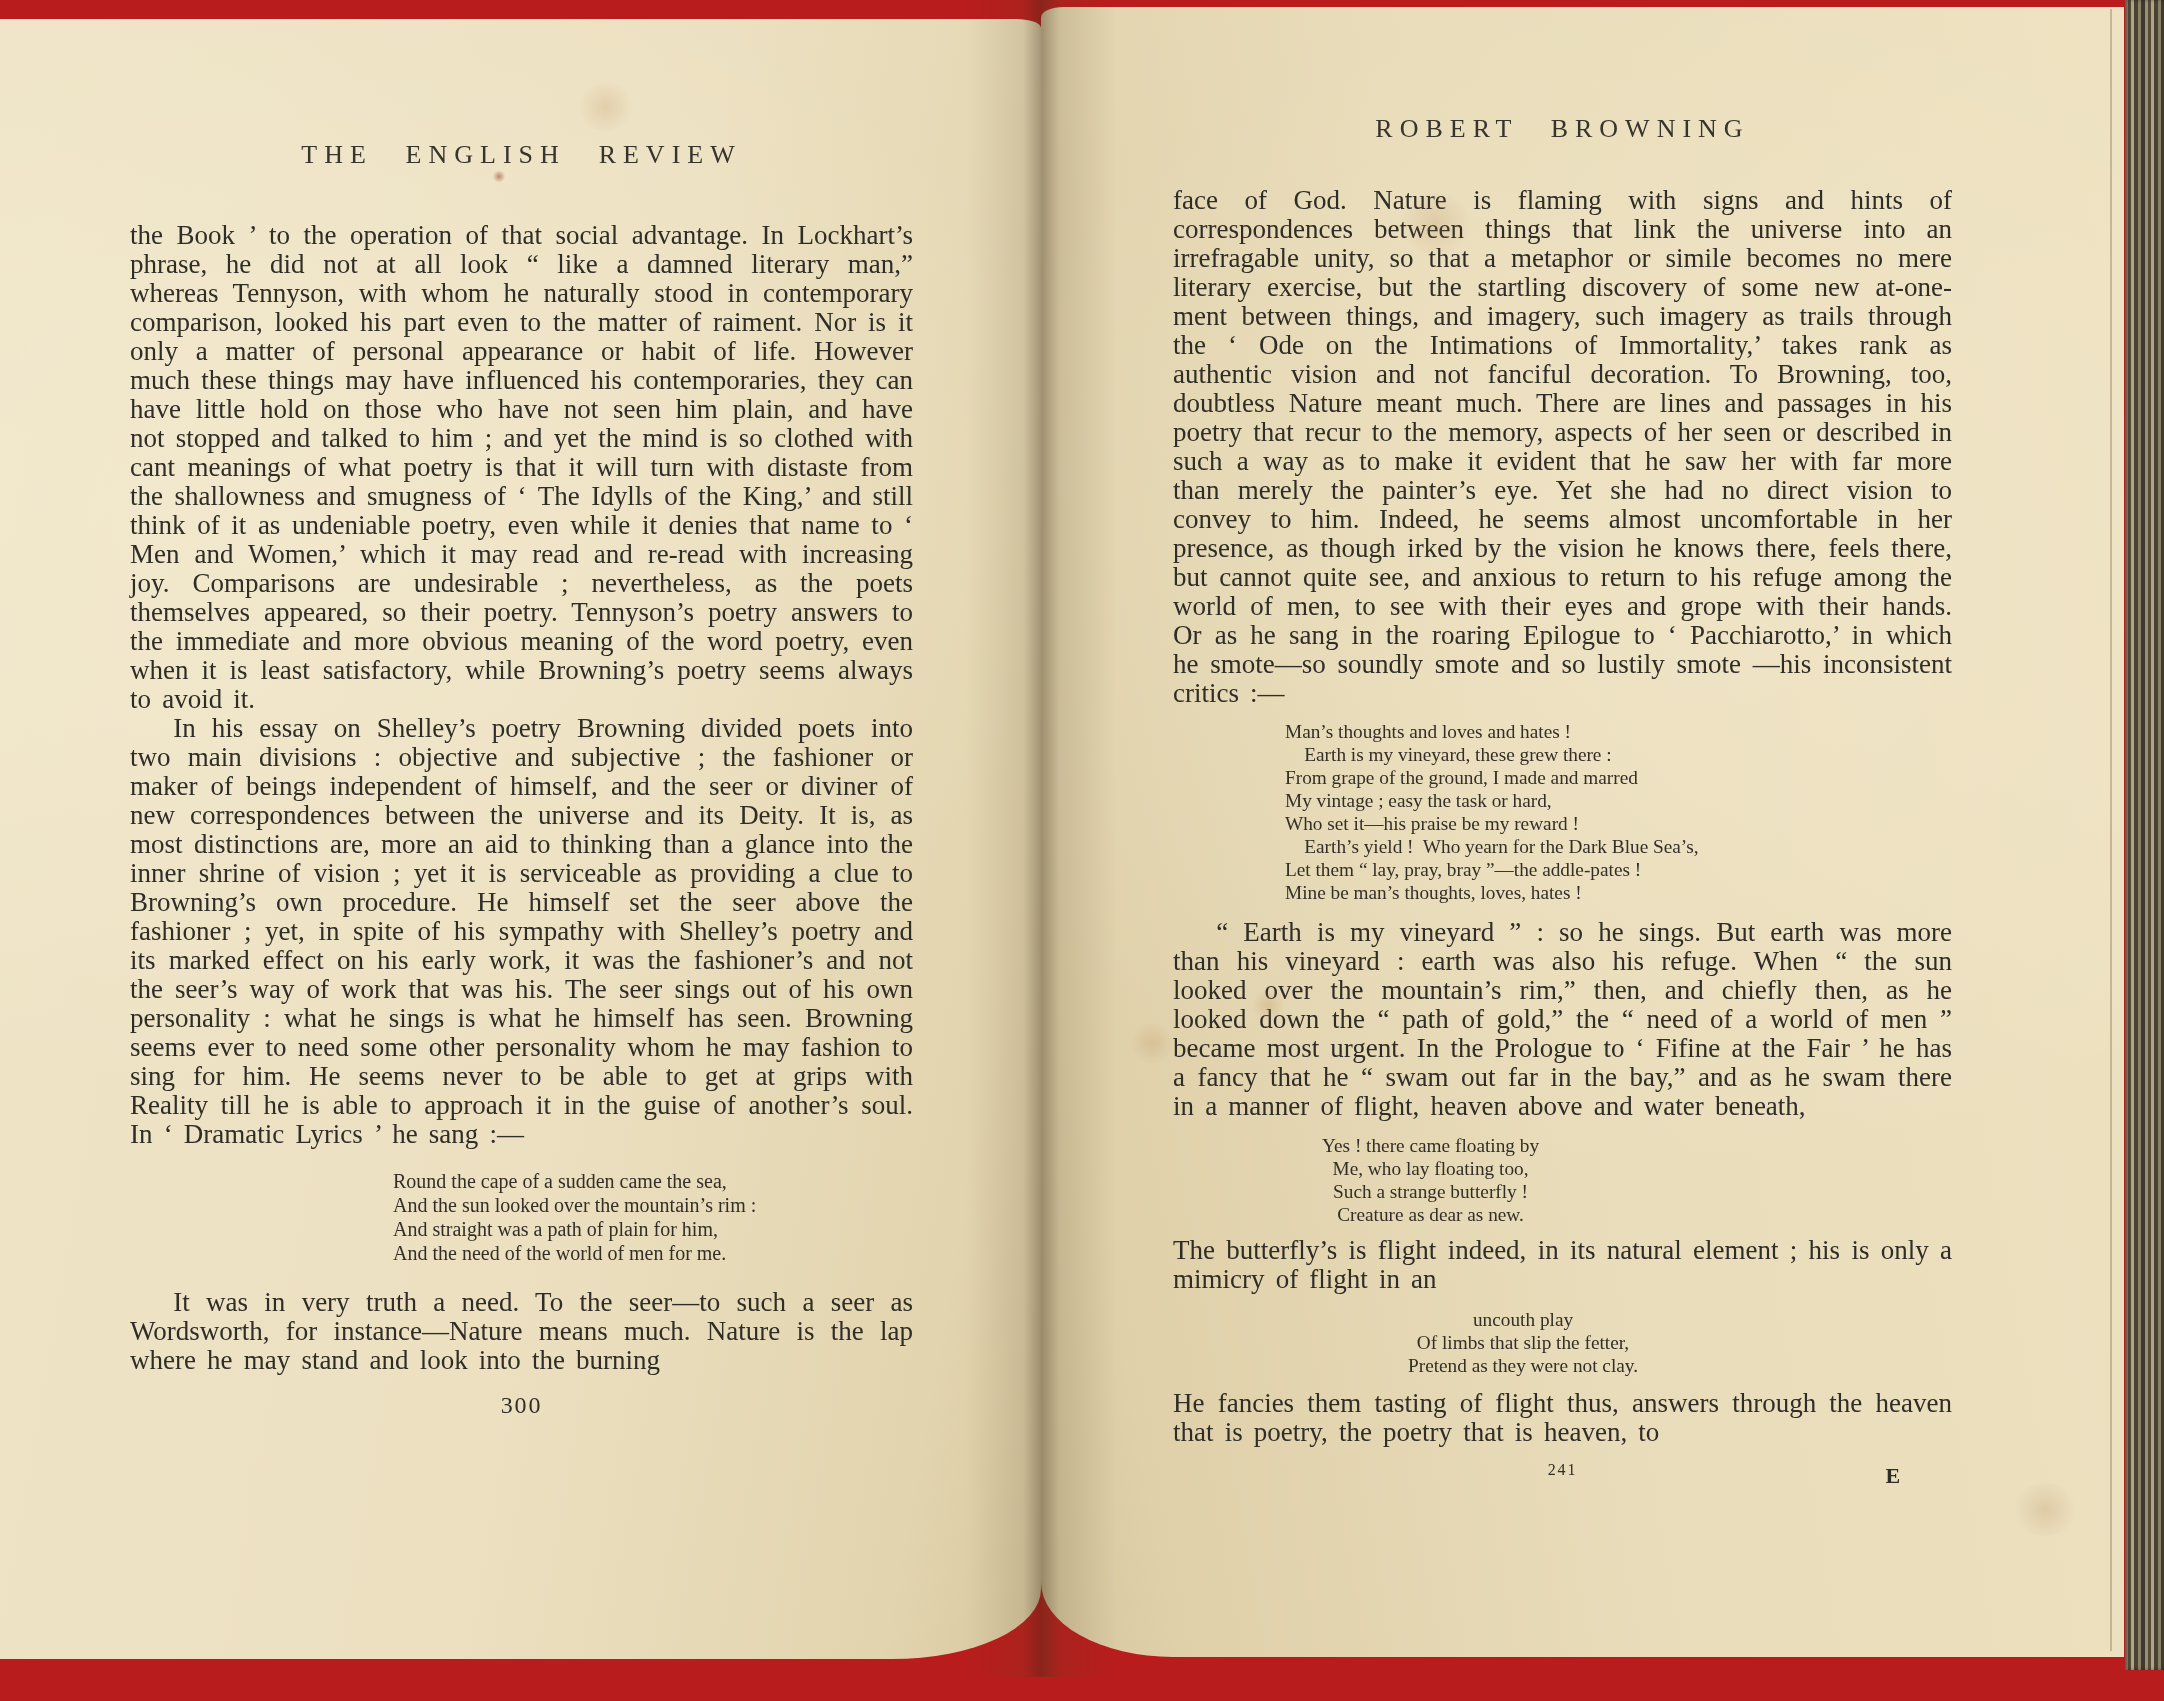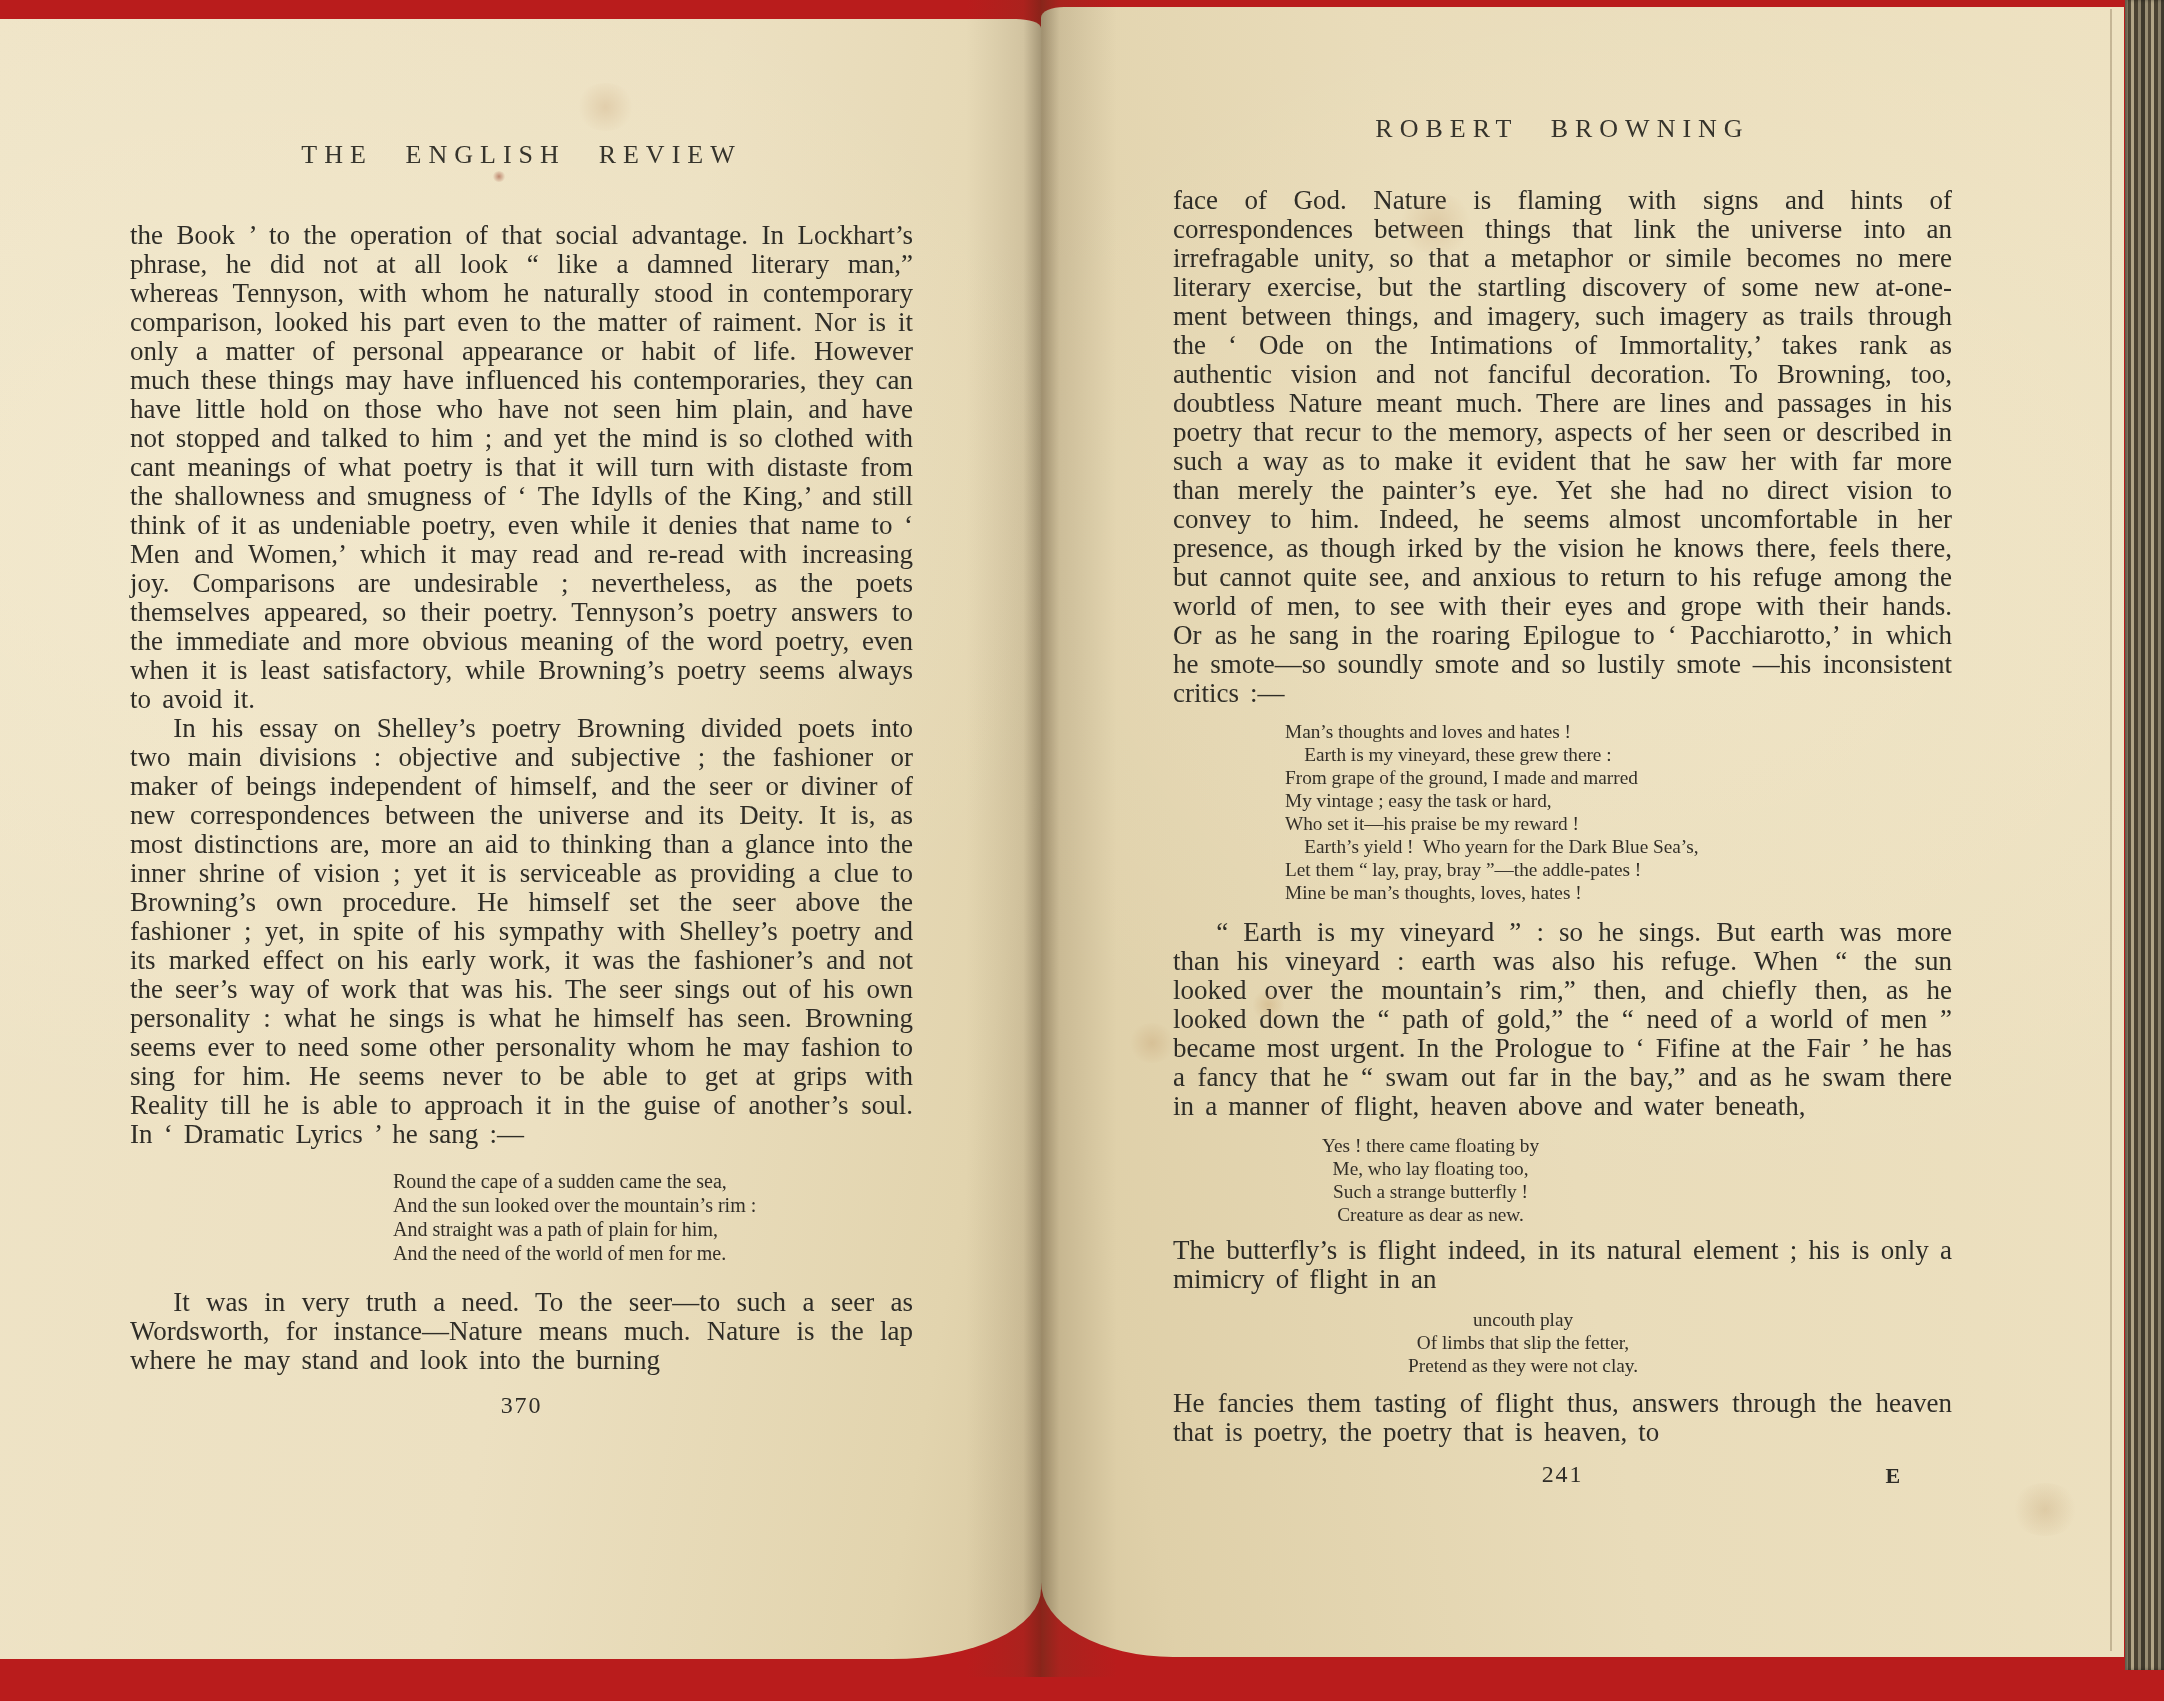--- a/index.html
+++ b/index.html
@@ -145,21 +145,21 @@
     color: #2f2d27;
   }
   .folio-line {
     position: relative;
     margin-top: 14px;
     height: 30px;
   }
   .folio-line .page-num {
     display: block;
     text-align: center;
-    font-size: 24px;
+    font-size: 16px;
     letter-spacing: 1.8px;
   }
   .signature {
     position: absolute;
     right: 51px;
     top: 1.8px;
     font-size: 22px;
     font-weight: 600;
     letter-spacing: 0.9px;
   }
@@ -189,21 +189,21 @@
   <div class="page page-left">
     <div class="content content-left">
       <div class="running-head head-left">THE ENGLISH REVIEW</div>
       <p class="body-para no-indent">the Book ’ to the operation of that social advantage.  In Lockhart’s phrase, he did not at all look “ like a damned literary man,” whereas Tennyson, with whom he naturally stood in contemporary comparison, looked his part even to the matter of raiment.  Nor is it only a matter of personal appearance or habit of life.  However much these things may have influenced his contemporaries, they can have little hold on those who have not seen him plain, and have not stopped and talked to him ; and yet the mind is so clothed with cant meanings of what poetry is that it will turn with distaste from the shallowness and smugness of ‘ The Idylls of the King,’ and still think of it as undeniable poetry, even while it denies that name to ‘ Men and Women,’ which it may read and re-read with increasing joy.  Comparisons are undesirable ; nevertheless, as the poets themselves appeared, so their poetry.  Tennyson’s poetry answers to the immediate and more obvious meaning of the word poetry, even when it is least satisfactory, while Browning’s poetry seems always to avoid it.</p>
       <p class="body-para indent">In his essay on Shelley’s poetry Browning divided poets into two main divisions : objective and subjective ; the fashioner or maker of beings independent of himself, and the seer or diviner of new correspondences between the universe and its Deity.  It is, as most distinctions are, more an aid to thinking than a glance into the inner shrine of vision ; yet it is serviceable as providing a clue to Browning’s own procedure.  He himself set the seer above the fashioner ; yet, in spite of his sympathy with Shelley’s poetry and its marked effect on his early work, it was the fashioner’s and not the seer’s way of work that was his.  The seer sings out of his own personality : what he sings is what he himself has seen.  Browning seems ever to need some other personality whom he may fashion to sing for him.  He seems never to be able to get at grips with Reality till he is able to approach it in the guise of another’s soul.  In ‘ Dramatic Lyrics ’ he sang :—</p>
       <div class="verse verse-left">Round the cape of a sudden came the sea,
 And the sun looked over the mountain’s rim :
 And straight was a path of plain for him,
 And the need of the world of men for me.</div>
       <p class="body-para indent">It was in very truth a need.  To the seer—to such a seer as Wordsworth, for instance—Nature means much.  Nature is the lap where he may stand and look into the burning</p>
-      <div class="folio">370</div>
+      <div class="folio">300</div>
     </div>
   </div>
 
   <div class="page page-right">
     <div class="content content-right">
       <div class="running-head head-right">ROBERT BROWNING</div>
       <p class="body-para no-indent">face of God.  Nature is flaming with signs and hints of correspondences between things that link the universe into an irrefragable unity, so that a metaphor or simile becomes no mere literary exercise, but the startling discovery of some new at-one-ment between things, and imagery, such imagery as trails through the ‘ Ode on the Intimations of Immortality,’ takes rank as authentic vision and not fanciful decoration.  To Browning, too, doubtless Nature meant much.  There are lines and passages in his poetry that recur to the memory, aspects of her seen or described in such a way as to make it evident that he saw her with far more than merely the painter’s eye.  Yet she had no direct vision to convey to him.  Indeed, he seems almost uncomfortable in her presence, as though irked by the vision he knows there, feels there, but cannot quite see, and anxious to return to his refuge among the world of men, to see with their eyes and grope with their hands.  Or as he sang in the roaring Epilogue to ‘ Pacchiarotto,’ in which he smote—so soundly smote and so lustily smote —his inconsistent critics :—</p>
       <div class="verse verse-right-1">Man’s thoughts and loves and hates !
     Earth is my vineyard, these grew there :
 From grape of the ground, I made and marred

